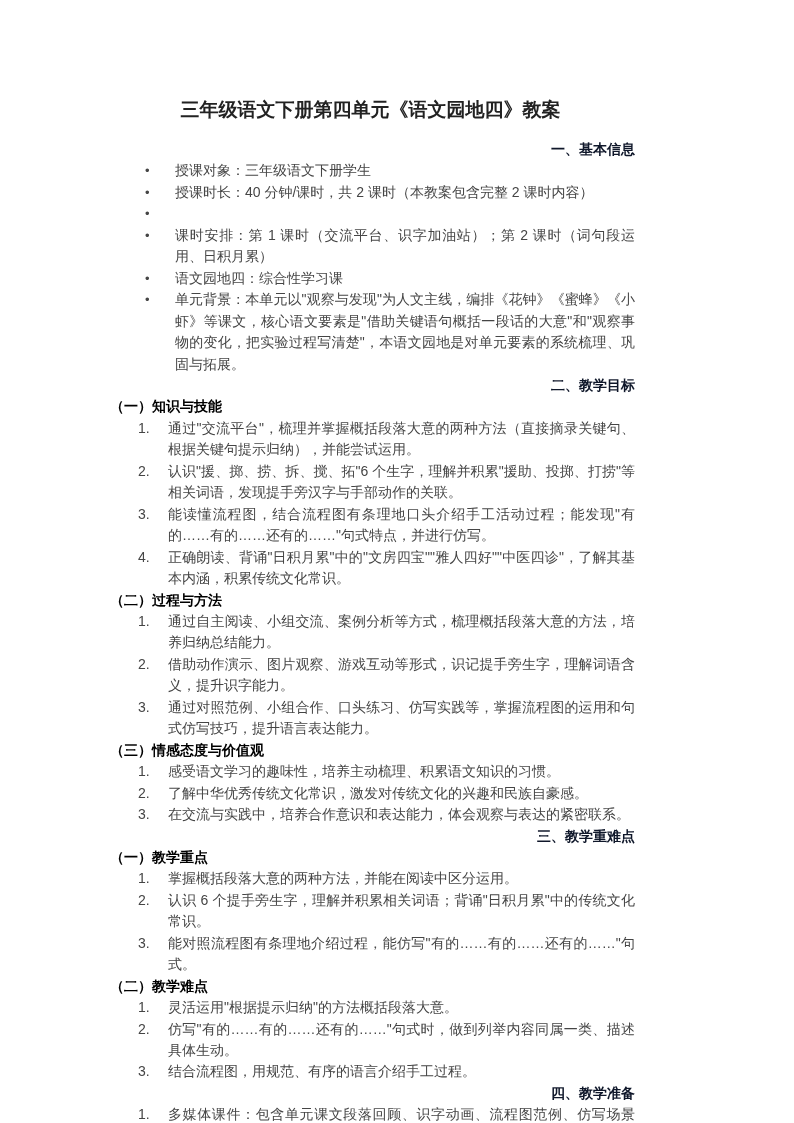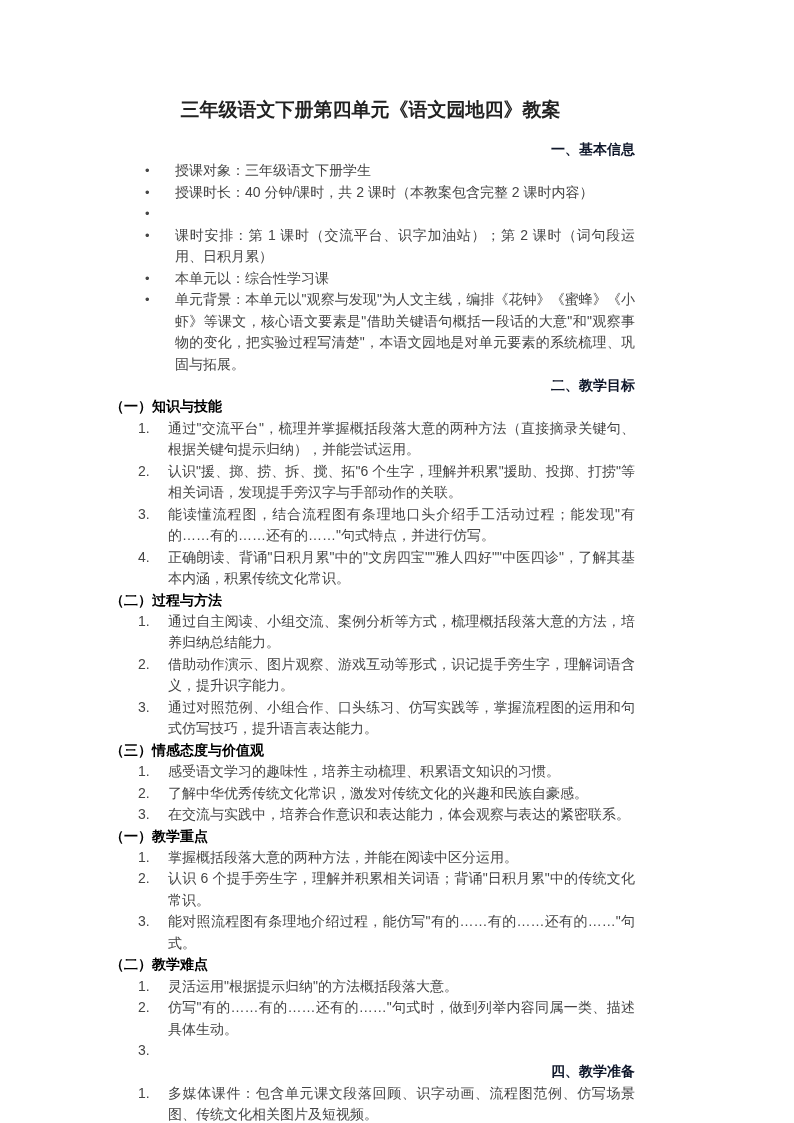--- a/index.html
+++ b/index.html
@@ -77,21 +77,21 @@
     </div>
     <div class="row">
       <span class="bullet-marker">•</span>
     </div>
     <div class="row">
       <span class="bullet-marker">•</span>
       <span class="txt">课时安排：第 1 课时（交流平台、识字加油站）；第 2 课时（词句段运用、日积月累）</span>
     </div>
     <div class="row">
       <span class="bullet-marker">•</span>
-      <span class="txt">本单元以：综合性学习课</span>
+      <span class="txt">语文园地四：综合性学习课</span>
     </div>
     <div class="row">
       <span class="bullet-marker">•</span>
       <span class="txt">单元背景：本单元以"观察与发现"为人文主线，编排《花钟》《蜜蜂》《小虾》等课文，核心语文要素是"借助关键语句概括一段话的大意"和"观察事物的变化，把实验过程写清楚"，本语文园地是对单元要素的系统梳理、巩固与拓展。</span>
     </div>
   </div>
 
   <div>
     <div class="h-main">二、教学目标</div>
 
@@ -136,20 +136,21 @@
       <span class="num-marker">2.</span>
       <span class="txt">了解中华优秀传统文化常识，激发对传统文化的兴趣和民族自豪感。</span>
     </div>
     <div class="row">
       <span class="num-marker">3.</span>
       <span class="txt">在交流与实践中，培养合作意识和表达能力，体会观察与表达的紧密联系。</span>
     </div>
   </div>
 
   <div>
+    <div class="h-main">三、教学重难点</div>
 
     <div class="h-sub">（一）教学重点</div>
     <div class="row">
       <span class="num-marker">1.</span>
       <span class="txt">掌握概括段落大意的两种方法，并能在阅读中区分运用。</span>
     </div>
     <div class="row">
       <span class="num-marker">2.</span>
       <span class="txt">认识 6 个提手旁生字，理解并积累相关词语；背诵"日积月累"中的传统文化常识。</span>
     </div>
@@ -162,20 +163,21 @@
     <div class="row">
       <span class="num-marker">1.</span>
       <span class="txt">灵活运用"根据提示归纳"的方法概括段落大意。</span>
     </div>
     <div class="row">
       <span class="num-marker">2.</span>
       <span class="txt">仿写"有的……有的……还有的……"句式时，做到列举内容同属一类、描述具体生动。</span>
     </div>
     <div class="row">
       <span class="num-marker">3.</span>
+      <span class="txt">结合流程图，用规范、有序的语言介绍手工过程。</span>
     </div>
   </div>
 
   <div>
     <div class="h-main">四、教学准备</div>
     <div class="row">
       <span class="num-marker">1.</span>
       <span class="txt">多媒体课件：包含单元课文段落回顾、识字动画、流程图范例、仿写场景图、传统文化相关图片及短视频。</span>
     </div>
   </div>

